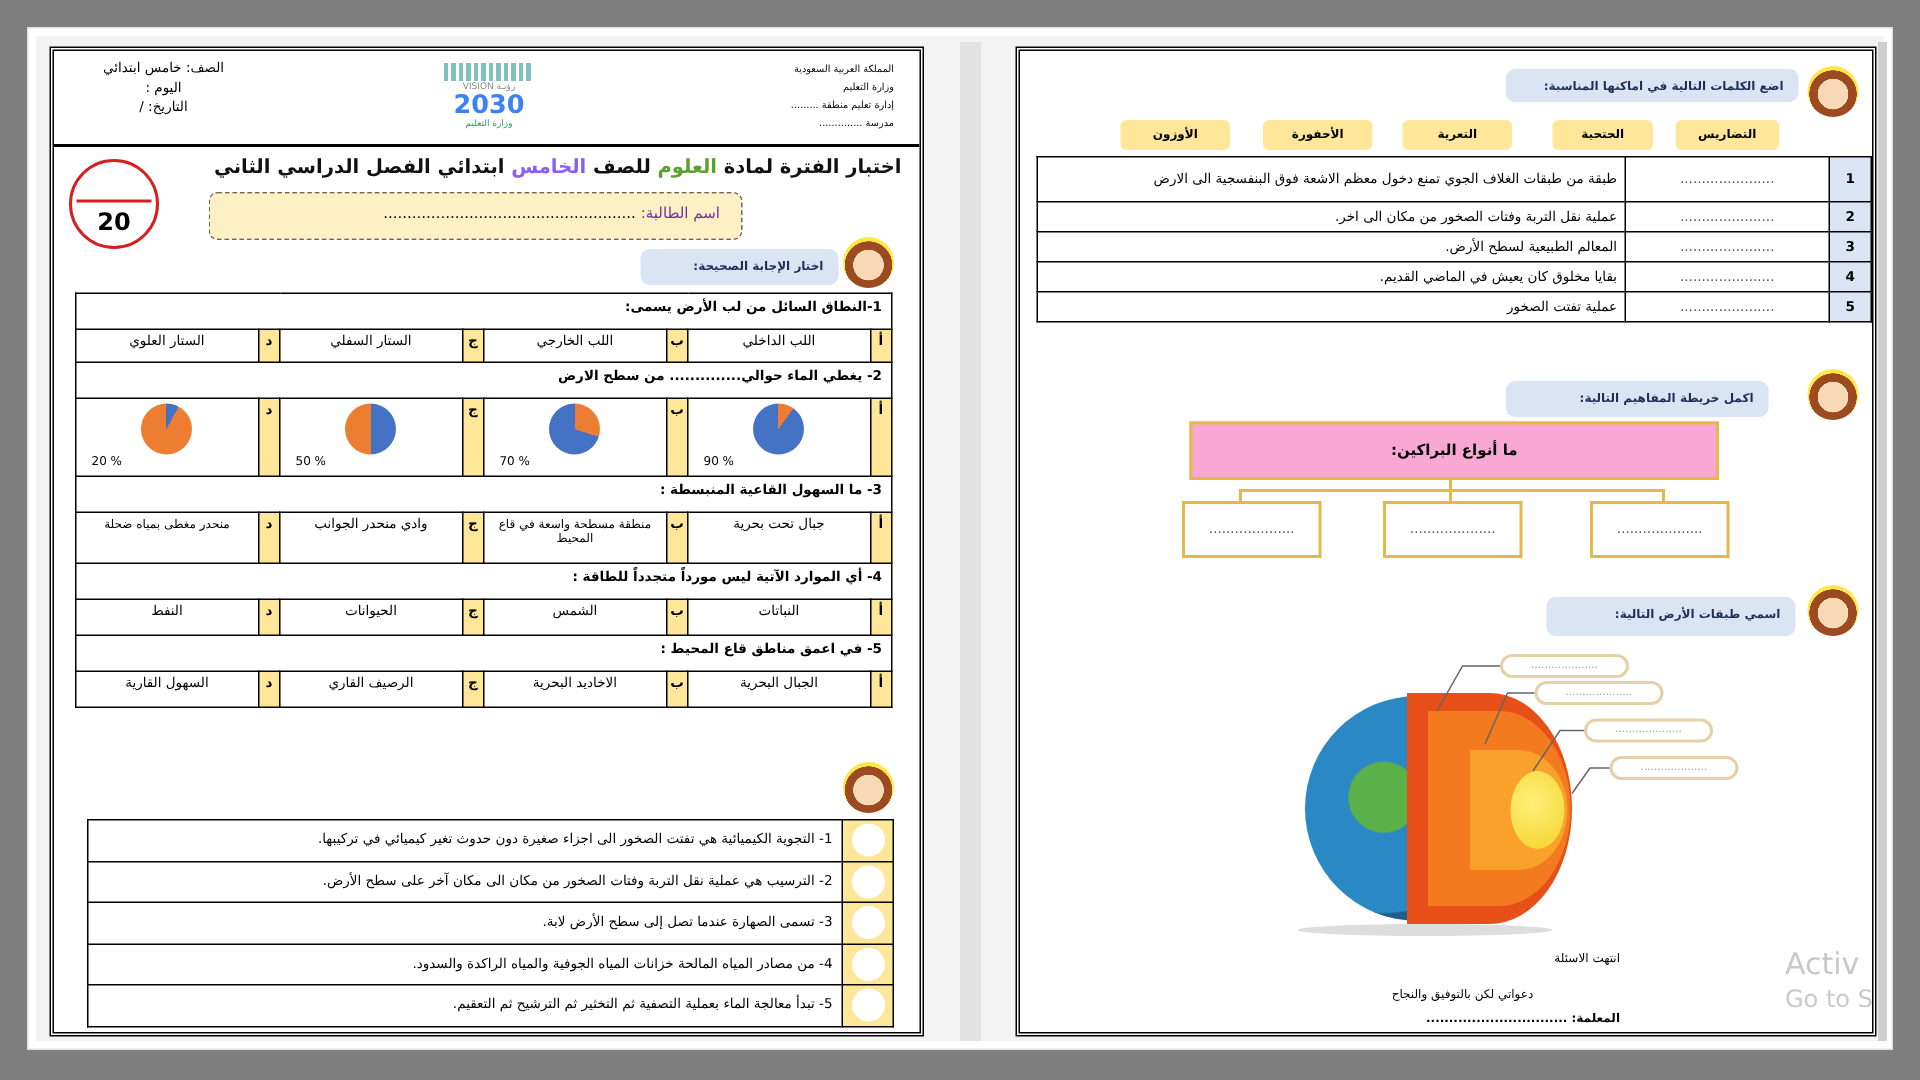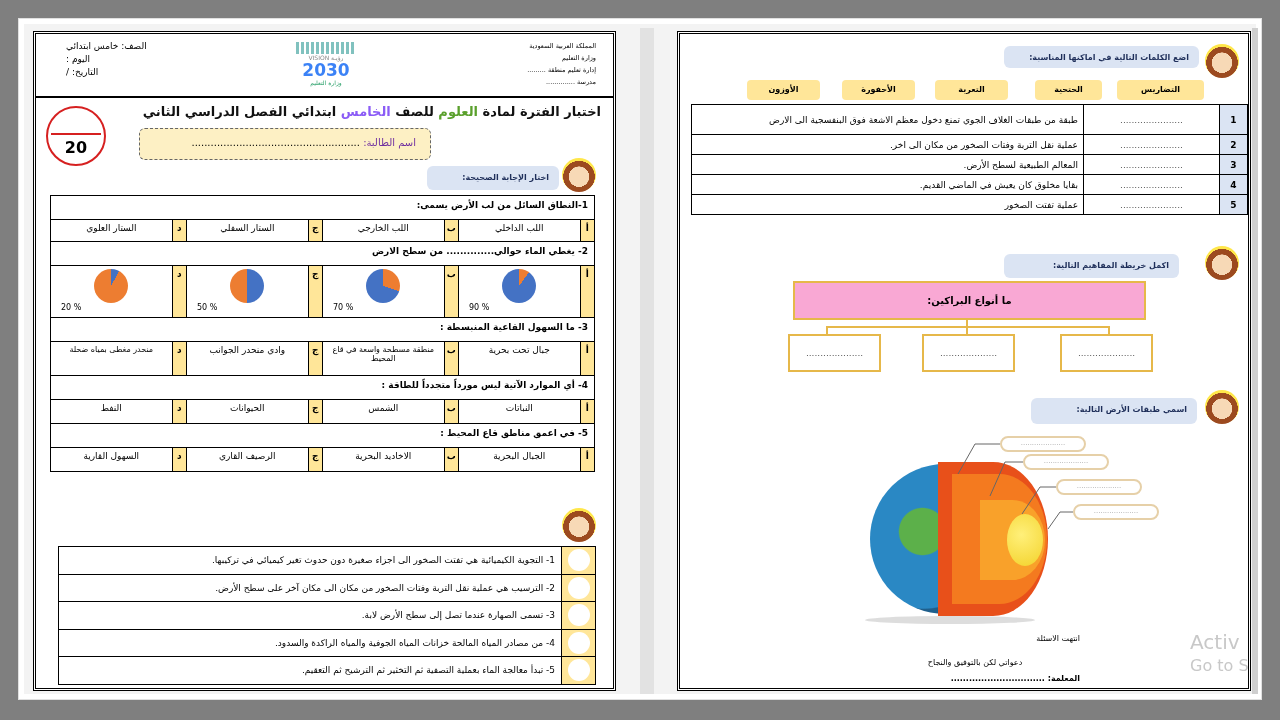--- a/index.html
+++ b/index.html
@@ -5,27 +5,27 @@
 *{box-sizing:border-box;margin:0;padding:0}
 html,body{width:1280px;height:720px;overflow:hidden;background:#7f7f7f;font-family:"DejaVu Sans",sans-serif}
 .outer{position:absolute;left:18px;top:18px;width:1244px;height:682px;background:#fff;border:1px solid #e0e0e0}
 .inner{position:absolute;left:24px;top:24px;width:1232px;height:670px;background:#f3f3f3}
 .page{position:absolute;background:#fff;border:3px double #000;overflow:hidden}
 #pageL{left:33px;top:31px;width:583px;height:660px}
 #pageR{left:677px;top:31px;width:574px;height:660px}
 .sep{position:absolute;left:640px;top:28px;width:14px;height:666px;background:#e2e2e2}
 .scroll-r{position:absolute;left:1252px;top:28px;width:6px;height:666px;background:#cfcfcf}
 .abs{position:absolute}
-.hdr-l{left:30px;top:6px;width:110px;font-size:9px;line-height:13px;text-align:left;direction:rtl}
+.hdr-l{left:18px;top:6px;width:110px;font-size:9px;line-height:13px;text-align:center;direction:rtl}
 .hdr-r{left:410px;top:6px;width:150px;font-size:6.5px;line-height:12px;text-align:right;direction:rtl}
 .logo{left:250px;top:8px;width:80px;height:52px;text-align:center}
 .hline{position:absolute;left:0;right:0;height:2px;background:#000}
 .title{left:95px;top:70px;width:470px;text-align:right;direction:rtl;font-size:13px;font-weight:bold;color:#111}
 .title .g{color:#5aa02c}.title .b{color:#8b5cf6}
-.namebox{left:103px;top:94px;width:292px;height:32px;background:#fdf0c4;border:1.5px dashed #666;border-radius:6px;font-size:10px;direction:rtl;padding:8px 14px;text-align:right}
+.namebox{left:103px;top:94px;width:356px;height:32px;background:#fdf0c4;border:1.5px dashed #666;border-radius:6px;font-size:10px;direction:rtl;padding:8px 14px;text-align:right}
 .namebox .lbl{color:#7030a0}
 .score{left:10px;top:72px;width:60px;height:60px;border:2px solid #d62020;border-radius:50%}
 .score .line{position:absolute;left:3px;right:3px;top:25px;height:2px;background:#d62020}
 .score .num{position:absolute;left:0;right:0;top:30px;text-align:center;font-size:16px;font-weight:bold}
 .bubble{background:#dbe4f3;border-radius:6px;font-size:8px;color:#1f2f5a;font-weight:bold;direction:rtl;text-align:right;padding:7px 10px}
 .avatar{width:34px;height:34px;border-radius:50%;background:radial-gradient(circle at 50% 55%,#f7d9b6 0 40%,#9c4a1f 41% 62%,#ffe74a 63%)}
 table{border-collapse:collapse}
 .mcq{position:absolute;left:14px;top:161px;width:545px;direction:rtl}
 .mcq td{border:1px solid #000;font-size:9px;text-align:center;vertical-align:top;padding:3px 2px}
 .mcq td.q{text-align:right;padding:4px 6px;height:24px;font-weight:bold}
@@ -208,21 +208,21 @@
           <td>5- تبدأ معالجة الماء بعملية التصفية ثم التخثير ثم الترشيح ثم التعقيم.</td>
         </tr>
   </tbody>
     </table>
 </div>
 
 <div class="page" id="pageR">
   <div class="abs avatar" style="left:525px;top:10px"></div>
   <div class="abs bubble" style="left:324px;top:12px;width:195px;height:22px">اضع الكلمات التالية في اماكنها المناسبة:</div>
 
-  <div class="wordbank" style="left:437px;width:87px">التضاريس</div>
+  <div class="wordbank" style="left:437px;width:69px">التضاريس</div>
   <div class="wordbank" style="left:355px;width:67px">الحتحية</div>
   <div class="wordbank" style="left:255px;width:73px">التعرية</div>
   <div class="wordbank" style="left:162px;width:73px">الأحفورة</div>
   <div class="wordbank" style="left:67px;width:73px">الأوزون</div>
 
   <table class="match">
     <tbody>
         <tr style="height:30px">
           <td class="n">1</td>
           <td class="blank">......................</td>

